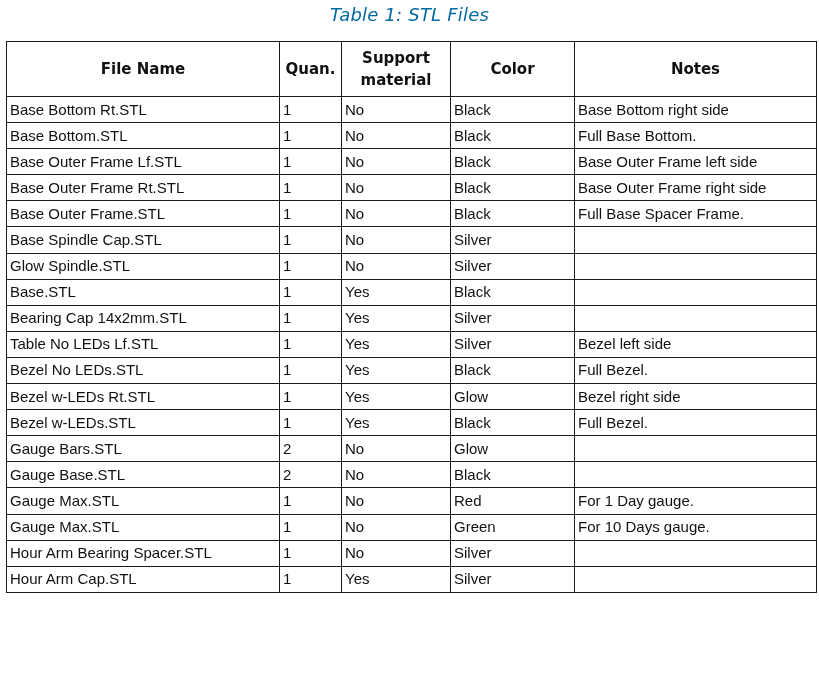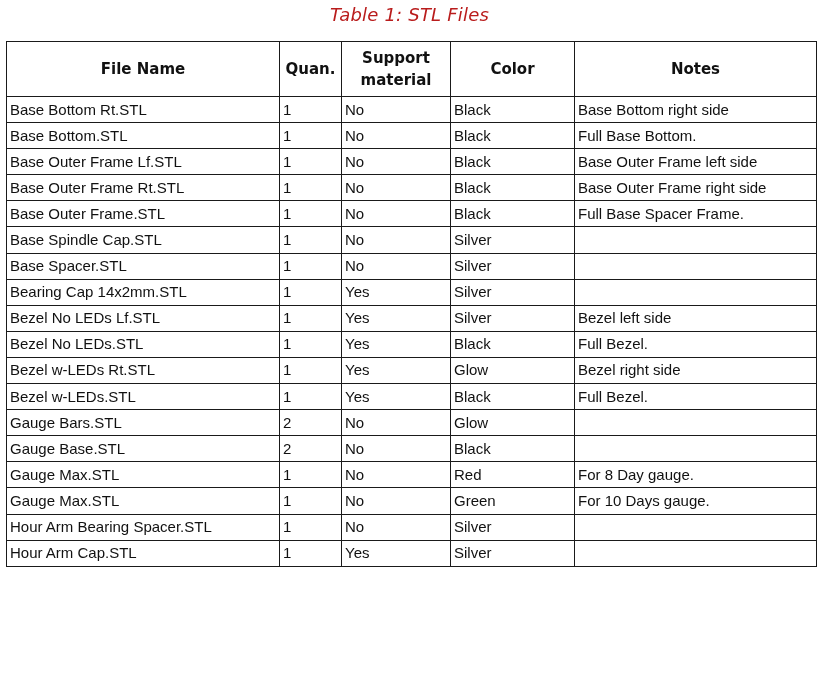--- a/index.html
+++ b/index.html
@@ -1,20 +1,20 @@
 <!DOCTYPE html>
 <html><head>
 <meta charset="utf-8">
 <style>
   html, body { margin: 0; padding: 0; background: #ffffff; }
   body { width: 819px; height: 694px; position: relative; overflow: hidden; }
   .caption {
     position: absolute; left: 0; top: 4px; width: 819px; text-align: center;
     font-family: "DejaVu Sans", sans-serif; font-style: italic; font-size: 18px;
-    color: #b91c1c; letter-spacing: 0.2px;
+    color: #0369a1; letter-spacing: 0.2px;
   }
   table {
     position: absolute; left: 6px; top: 41px;
     border-collapse: collapse; table-layout: fixed;
     width: 810px;
   }
   th, td {
     border: 1.5px solid #1a1a1a;
     font-family: "Liberation Sans", sans-serif;
     color: #111111;
@@ -95,35 +95,42 @@
         <td>Full Base Spacer Frame.</td>
       </tr>
       <tr>
         <td>Base Spindle Cap.STL</td>
         <td>1</td>
         <td>No</td>
         <td>Silver</td>
         <td></td>
       </tr>
       <tr>
-        <td>Base Spacer.STL</td>
+        <td>Glow Spindle.STL</td>
         <td>1</td>
         <td>No</td>
         <td>Silver</td>
+        <td></td>
+      </tr>
+      <tr>
+        <td>Base.STL</td>
+        <td>1</td>
+        <td>Yes</td>
+        <td>Black</td>
         <td></td>
       </tr>
       <tr>
         <td>Bearing Cap 14x2mm.STL</td>
         <td>1</td>
         <td>Yes</td>
         <td>Silver</td>
         <td></td>
       </tr>
       <tr>
-        <td>Bezel No LEDs Lf.STL</td>
+        <td>Table No LEDs Lf.STL</td>
         <td>1</td>
         <td>Yes</td>
         <td>Silver</td>
         <td>Bezel left side</td>
       </tr>
       <tr>
         <td>Bezel No LEDs.STL</td>
         <td>1</td>
         <td>Yes</td>
         <td>Black</td>
@@ -155,21 +162,21 @@
         <td>2</td>
         <td>No</td>
         <td>Black</td>
         <td></td>
       </tr>
       <tr>
         <td>Gauge Max.STL</td>
         <td>1</td>
         <td>No</td>
         <td>Red</td>
-        <td>For 8 Day gauge.</td>
+        <td>For 1 Day gauge.</td>
       </tr>
       <tr>
         <td>Gauge Max.STL</td>
         <td>1</td>
         <td>No</td>
         <td>Green</td>
         <td>For 10 Days gauge.</td>
       </tr>
       <tr>
         <td>Hour Arm Bearing Spacer.STL</td>

